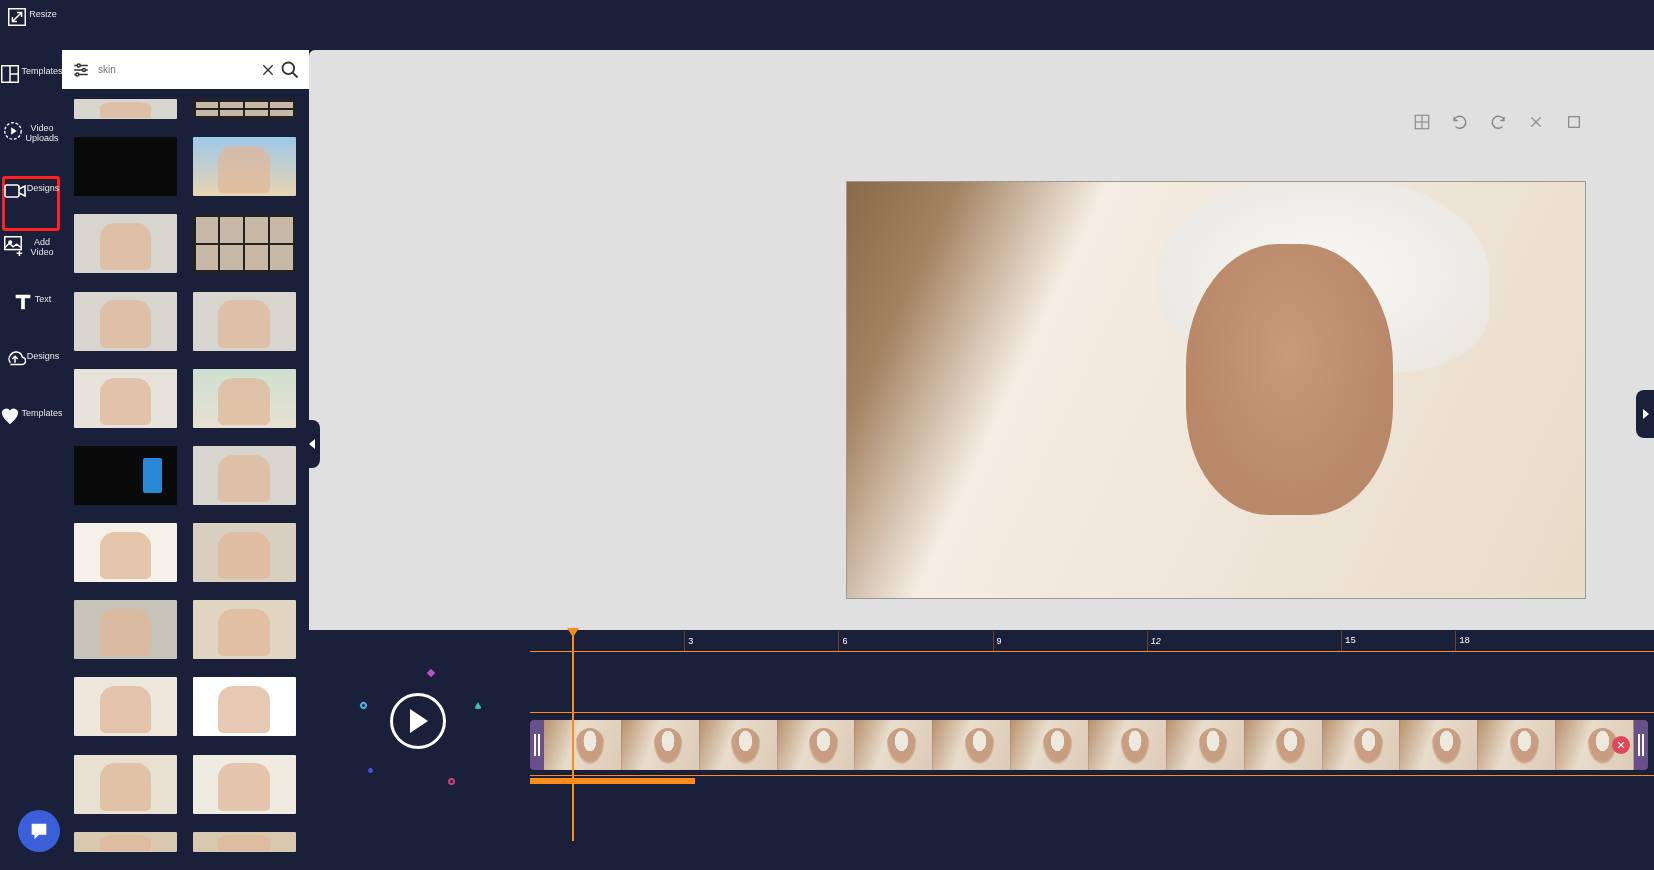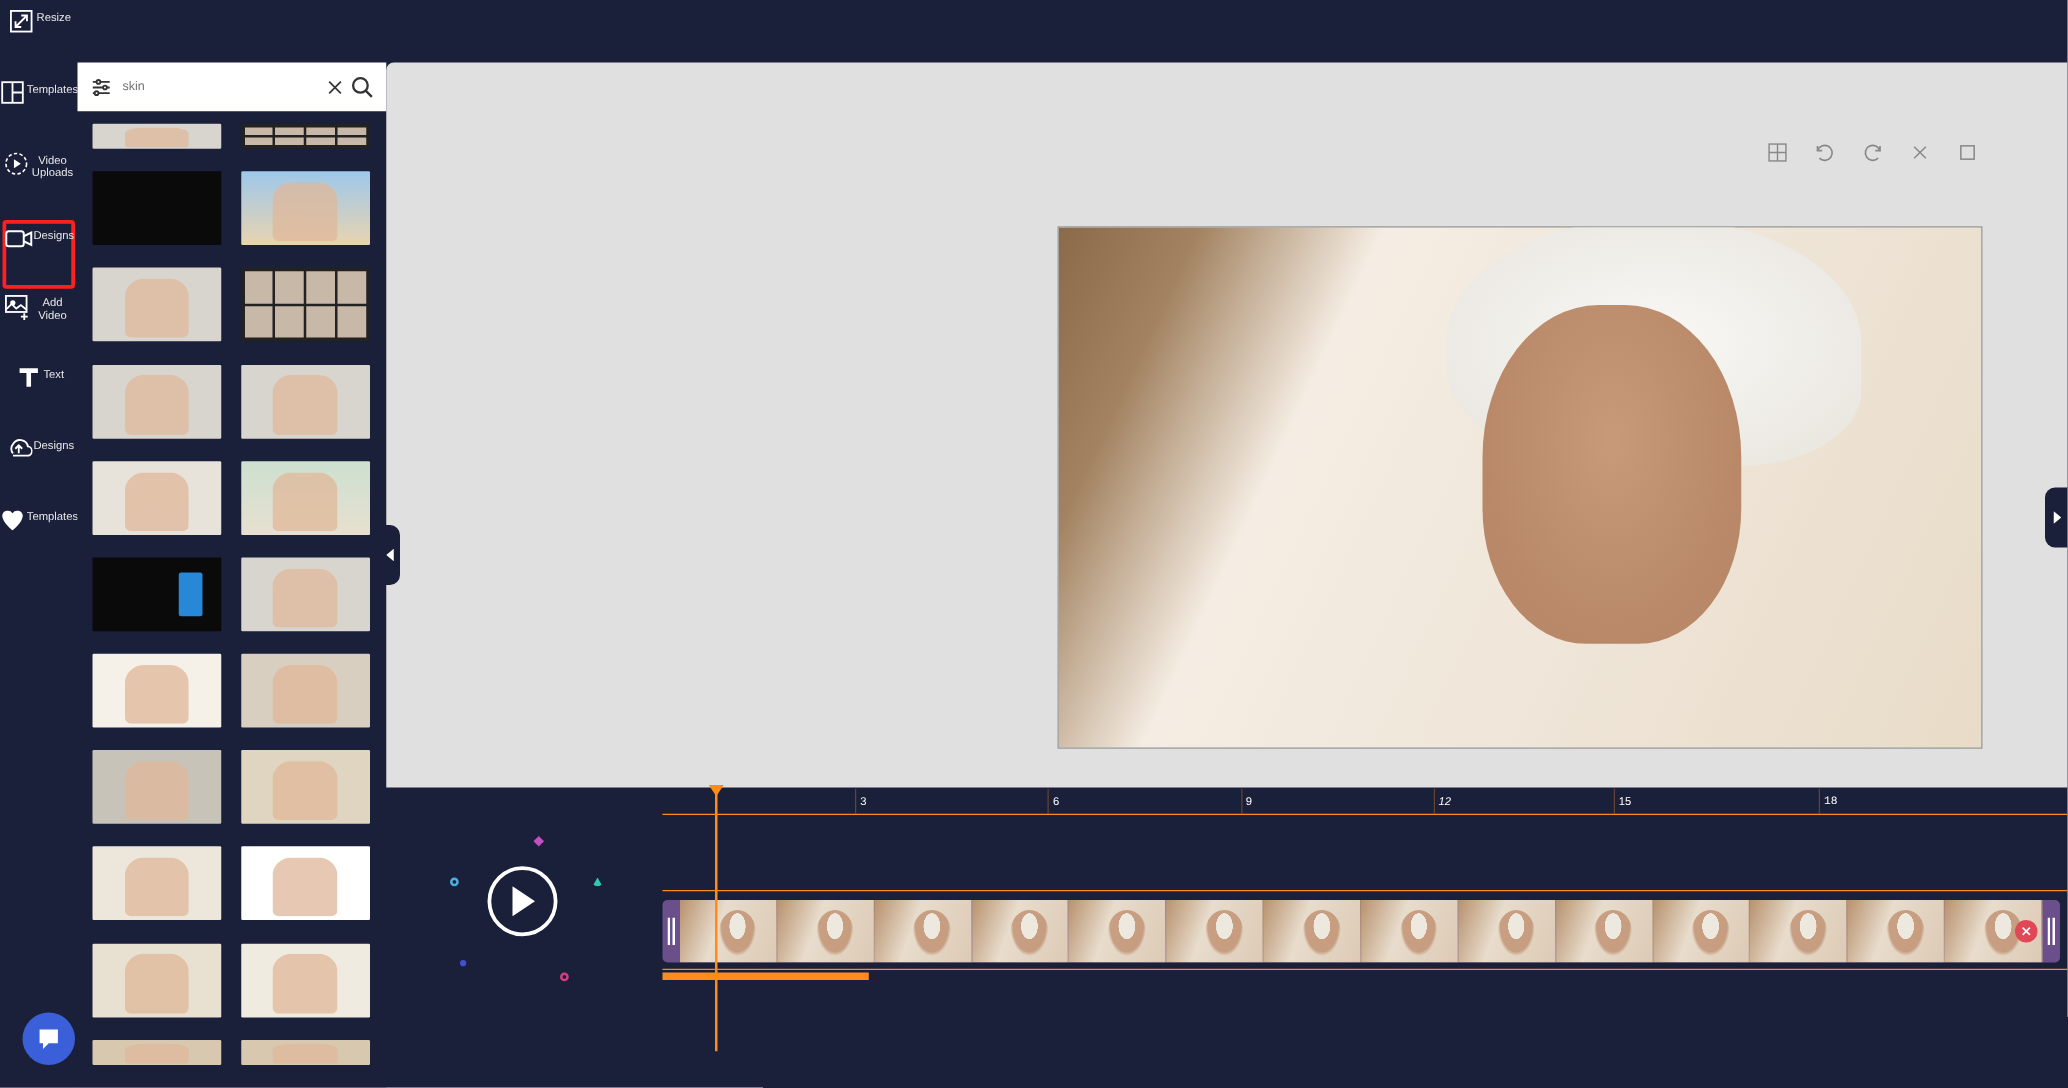--- a/index.html
+++ b/index.html
@@ -506,21 +506,21 @@
 
 <div class="track-border" style="top:651px;"></div>
 <div class="track-border" style="top:712px;"></div>
 <div class="track-border" style="top:775px;"></div>
 
 <div class="ruler" id="ruler">
     <div class="ruler-tick" style="left: 154.2px;">3</div>
     <div class="ruler-tick" style="left: 308.4px;">6</div>
     <div class="ruler-tick" style="left: 462.6px;">9</div>
     <div class="ruler-tick" style="left: 616.8px; font-style: italic;">12</div>
-    <div class="ruler-tick" style="left: 761px;">15</div>
+    <div class="ruler-tick" style="left: 811px; font-family: Liberation Mono, monospace;">15</div>
     <div class="ruler-tick" style="left: 925.2px; font-family: Liberation Mono, monospace;">18</div>
   </div>
 
 <div class="clip">
   <div class="clip-handle">
     <svg width="6" height="22" fill="#fff">
         <rect x="0" y="0" width="2" height="22"></rect>
         <rect x="4" y="0" width="2" height="22"></rect>
       </svg>
   </div>

